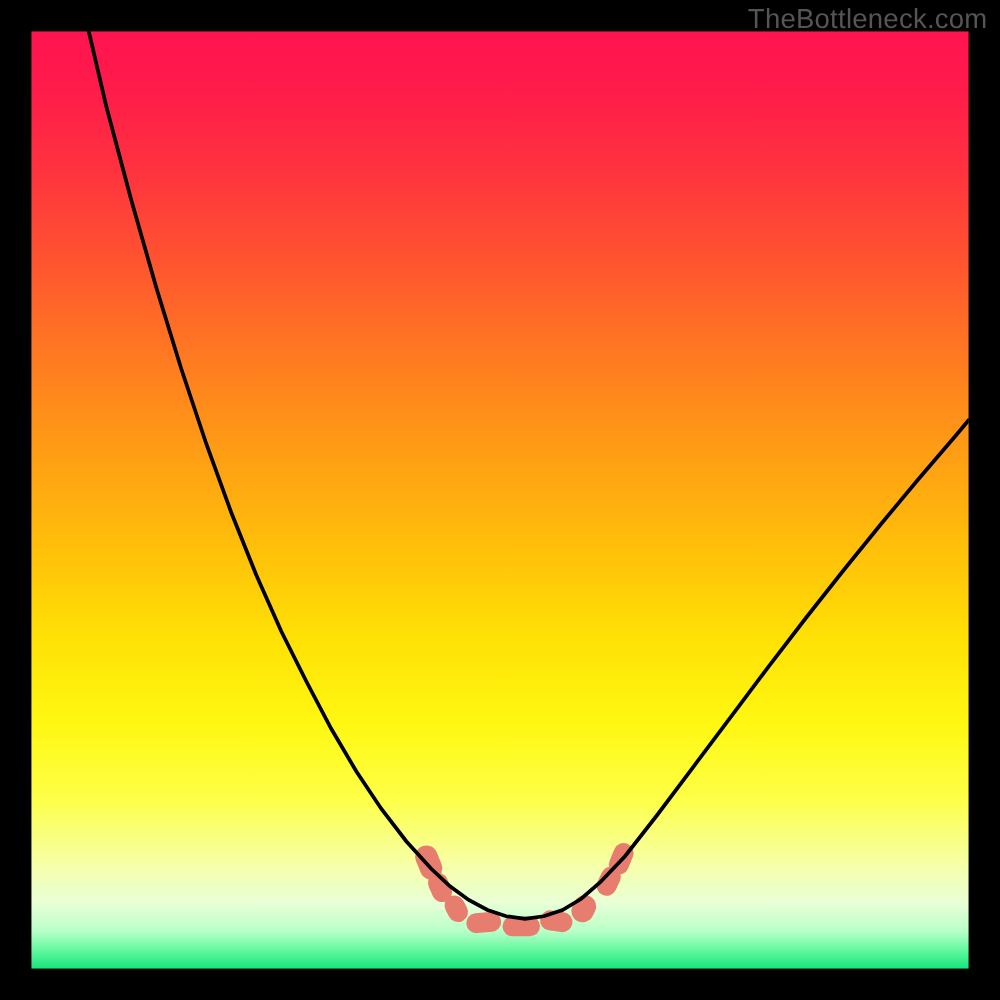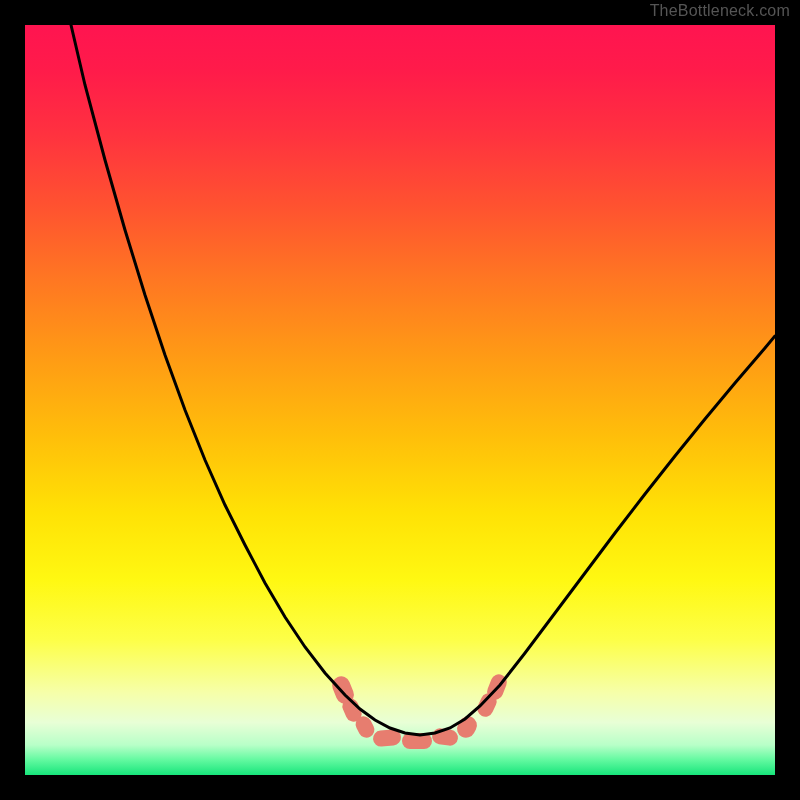--- a/index.html
+++ b/index.html
@@ -53,21 +53,21 @@
     position: absolute;
     left: 0; top: 0;
     width: 750px; height: 750px;
     overflow: visible;
   }
   .watermark {
     position: absolute;
     top: 2px;
     right: 10px;
     color: #555;
-    font-size: 16px;
+    font-size: 22px;
     font-weight: 500;
     letter-spacing: 0.2px;
     user-select: none;
   }
 </style>
 </head>
 <body>
 
 <div class="frame">
   <div class="plot-area">

